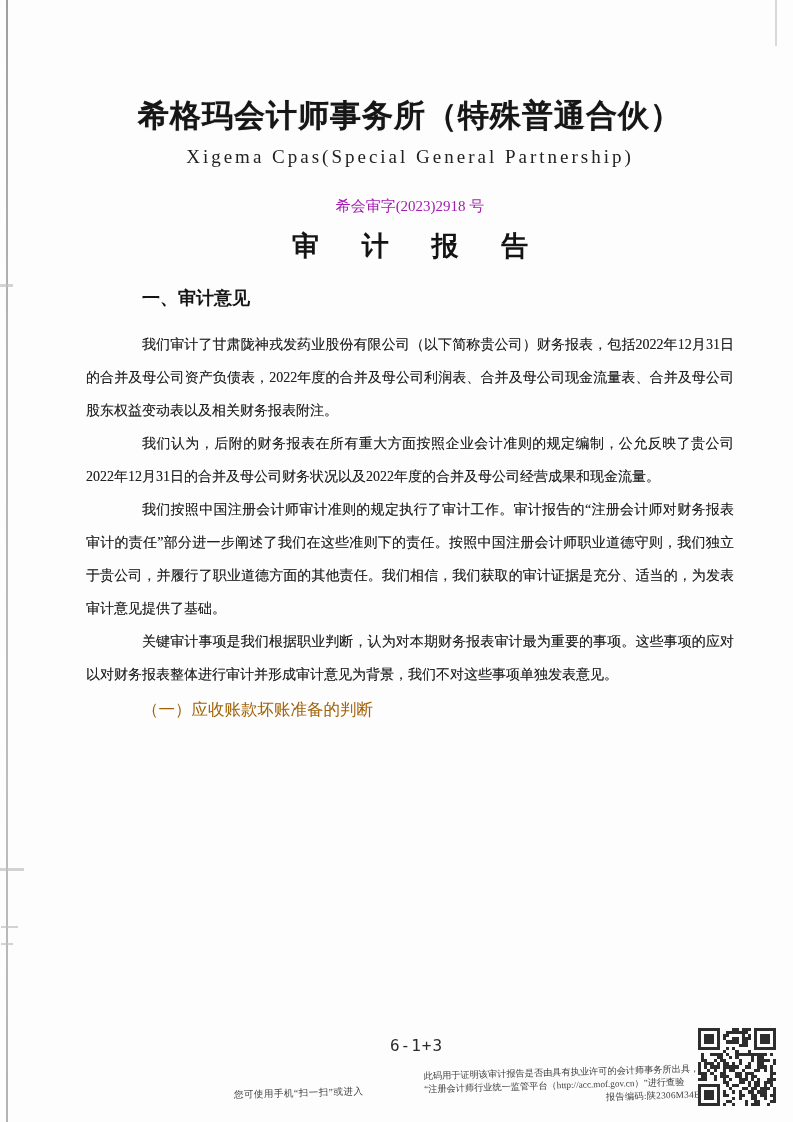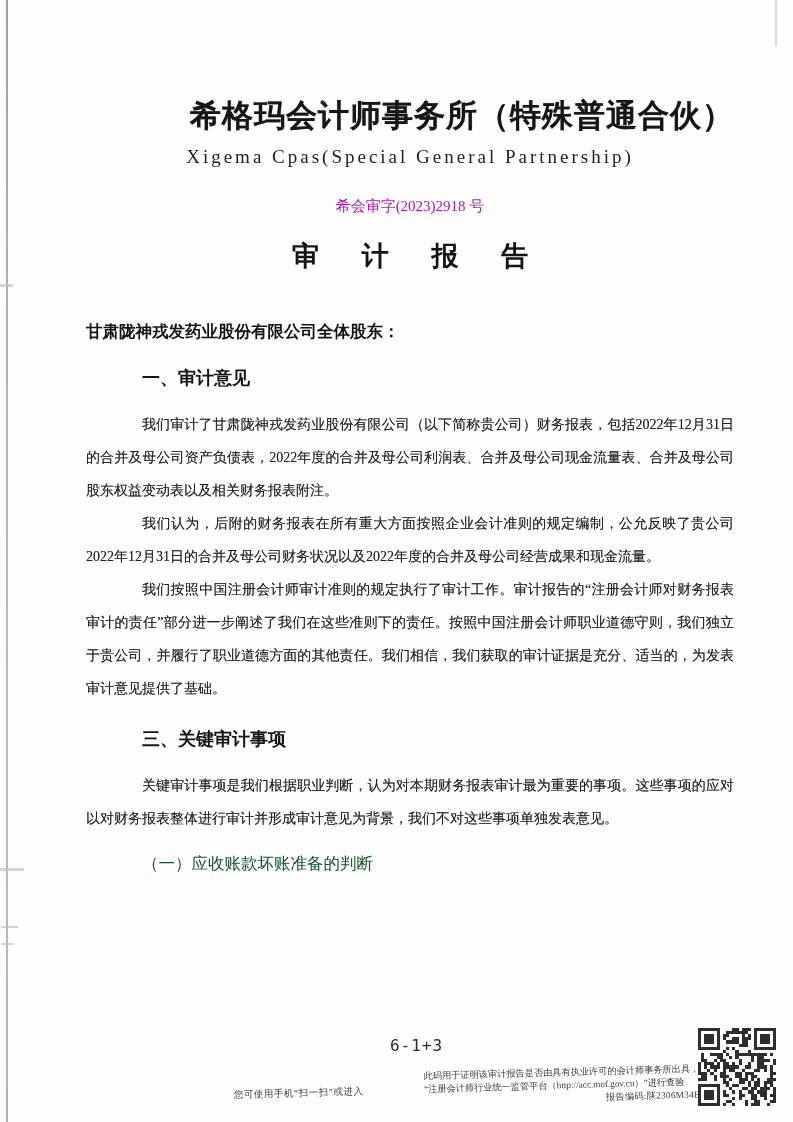--- a/index.html
+++ b/index.html
@@ -26,21 +26,21 @@
   .smudge { position: absolute; background: #c0c0c0; opacity: .7; }
   .smudge.s1 { left: 0; top: 284px; width: 13px; height: 3px; }
   .smudge.s2 { left: 0; top: 868px; width: 24px; height: 3px; }
   .smudge.s3 { left: 1px; top: 926px; width: 17px; height: 2px; }
   .smudge.s4 { left: 1px; top: 943px; width: 12px; height: 2px; }
 
   .content { position: absolute; left: 86px; top: 0; width: 648px; }
 
   .firm-name {
     padding-top: 96px;
-    text-align: right;
+    text-align: center;
     font-size: 31px;
     font-weight: bold;
     letter-spacing: 1px;
     line-height: 40px;
     color: #161616;
     text-shadow: 0 0 .8px rgba(0,0,0,.6);
   }
   .firm-en {
     margin-top: 8px;
     text-align: center;
@@ -50,21 +50,21 @@
     color: #222;
   }
   .report-no {
     margin-top: 26px;
     text-align: center;
     font-size: 15px;
     line-height: 20px;
     color: #a21caf;
   }
   .report-title {
-    margin-top: 22px;
+    margin-top: 12px;
     text-align: center;
     font-size: 27px;
     font-weight: 600;
     letter-spacing: 18px;
     text-indent: 18px; 
     line-height: 36px;
     color: #141414;
   }
   .addressee {
     margin-top: 46px;
@@ -83,25 +83,25 @@
   }
   .para {
     font-size: 14px;
     line-height: 33px;
     text-align: justify;
     text-indent: 56px;
     color: #222;
     text-shadow: 0 0 .5px rgba(0,0,0,.45);
   }
   .subitem {
-    margin-top: 12px;
+    margin-top: 2px;
     font-size: 16.5px;
     line-height: 33px;
     text-indent: 56px;
-    color: #14532d;
+    color: #a16207;
   }
 
   .page-number {
     position: absolute;
     left: 0; right: 0; top: 1036px;
     text-align: center;
     transform: translateX(20px);
     font-family: "DejaVu Sans Mono", monospace;
     font-size: 16px;
     letter-spacing: 1px;
@@ -150,29 +150,27 @@
   <div class="smudge s3"></div>
   <div class="smudge s4"></div>
 
   <div class="content">
 
     <div class="firm-name">希格玛会计师事务所（特殊普通合伙）</div>
     <div class="firm-en">Xigema Cpas(Special General Partnership)</div>
     <div class="report-no">希会审字(2023)2918 号</div>
     <div class="report-title">审 计 报 告</div>
 
-    <div class="addressee">甘肃陇神戎发药业股份有限公司全体股东：</div>
 
     <div class="sec-heading">一、审计意见</div>
     <p class="para">我们审计了甘肃陇神戎发药业股份有限公司（以下简称贵公司）财务报表，包括2022年12月31日的合并及母公司资产负债表，2022年度的合并及母公司利润表、合并及母公司现金流量表、合并及母公司股东权益变动表以及相关财务报表附注。</p>
     <p class="para">我们认为，后附的财务报表在所有重大方面按照企业会计准则的规定编制，公允反映了贵公司2022年12月31日的合并及母公司财务状况以及2022年度的合并及母公司经营成果和现金流量。</p>
 
     <p class="para">我们按照中国注册会计师审计准则的规定执行了审计工作。审计报告的“注册会计师对财务报表审计的责任”部分进一步阐述了我们在这些准则下的责任。按照中国注册会计师职业道德守则，我们独立于贵公司，并履行了职业道德方面的其他责任。我们相信，我们获取的审计证据是充分、适当的，为发表审计意见提供了基础。</p>
 
-    <div class="sec-heading">三、关键审计事项</div>
     <p class="para">关键审计事项是我们根据职业判断，认为对本期财务报表审计最为重要的事项。这些事项的应对以对财务报表整体进行审计并形成审计意见为背景，我们不对这些事项单独发表意见。</p>
     <div class="subitem">（一）应收账款坏账准备的判断</div>
 
   </div>
 
   <div class="page-number">6-1+3</div>
 
   <div class="footer-hint">您可使用手机“扫一扫”或进入</div>
 
   <div class="footer-verify">

